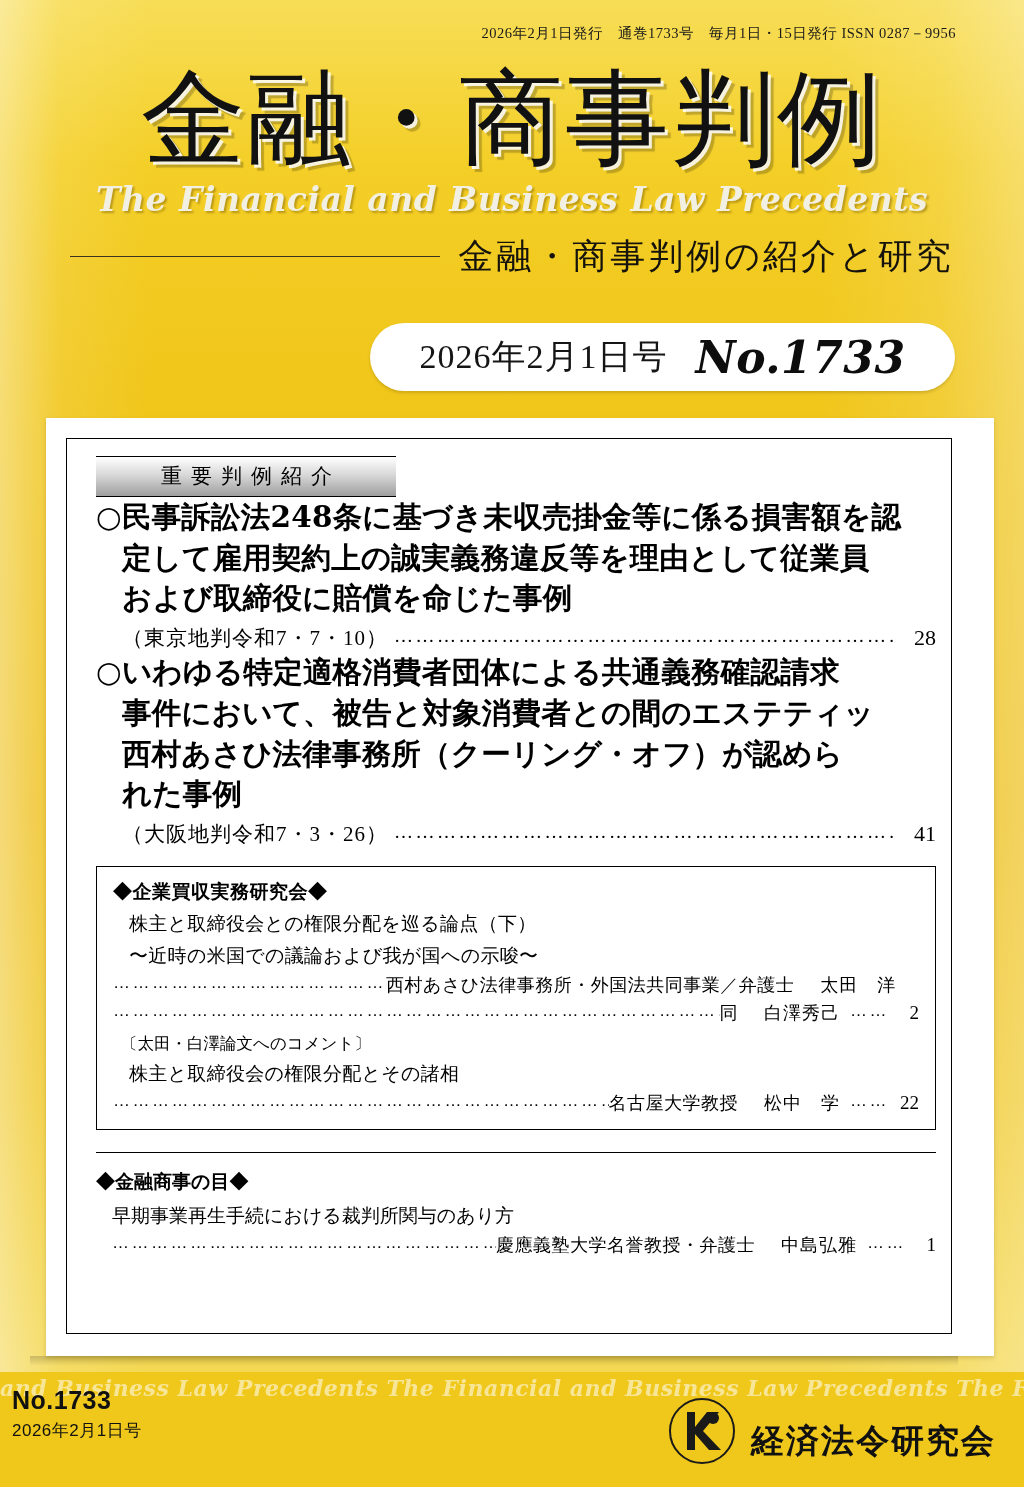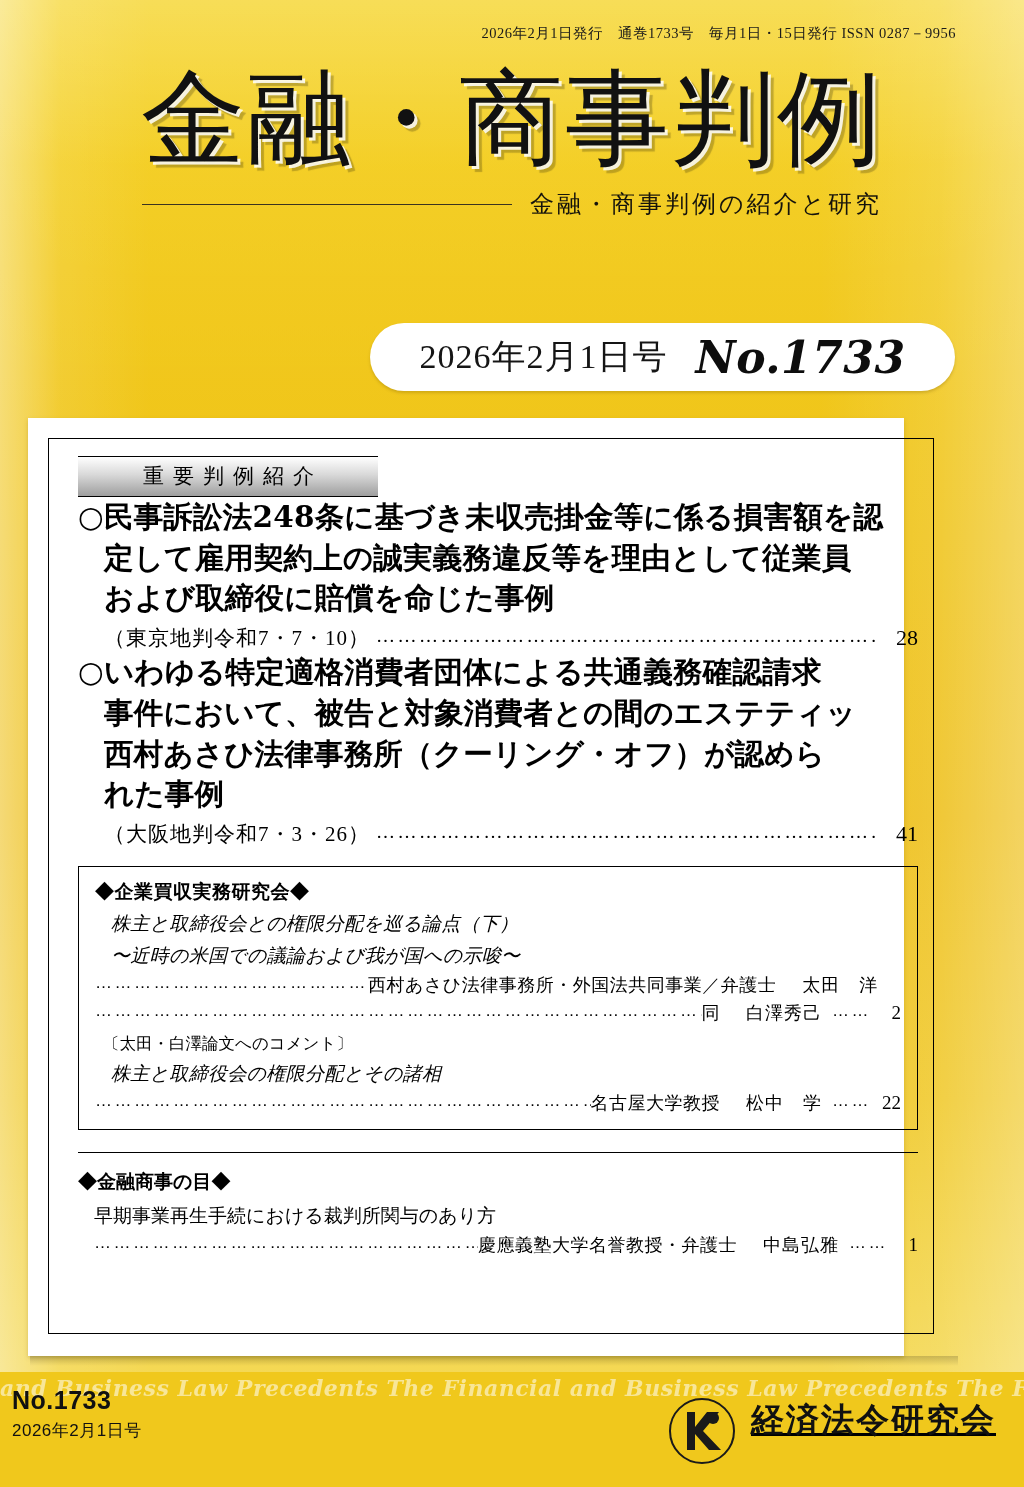--- a/index.html
+++ b/index.html
@@ -90,21 +90,21 @@
     padding: 0 60px;
   }
   .mast-rule {
     flex: 1 1 auto;
     height: 1px;
     background: #3a3320;
     margin-right: 18px;
     max-width: 370px;
   }
   .mast-sub {
-    font-size: 24px;
+    font-size: 35px;
     color: #15130c;
     letter-spacing: 3px;
     white-space: nowrap;
     font-family: Liberation Mono, monospace;
   }
 
   .issue-pill {
     position: absolute;
     top: 323px;
     left: 370px;
@@ -129,23 +129,23 @@
     font-style: italic;
     font-weight: 700;
     font-size: 44px;
     color: #0d0d0d;
     letter-spacing: 0.5px;
   }
 
   
   .card {
     position: absolute;
-    left: 28px;
+    left: 46px;
     top: 418px;
-    width: 876px;
+    width: 948px;
     height: 938px;
     background: #ffffff;
     box-shadow: 0 2px 4px rgba(120,95,0,0.25);
   }
   .inner-frame {
     position: absolute;
     left: 20px; top: 20px;
     width: 886px; height: 896px;
     border: 1px solid #000;
     box-sizing: border-box;
@@ -236,21 +236,20 @@
     font-family: "Liberation Sans", sans-serif;
     padding-left: 8px;
   }
   .box-line {
     margin-top: 6px;
     font-size: 19px;
     color: #000;
     font-family: "Liberation Sans", sans-serif;
     padding-left: 16px;
     letter-spacing: 0.3px;
-    font-style: italic;
   }
   .credit-row {
     display: flex;
     align-items: baseline;
     margin-top: 4px;
     font-size: 18px;
     font-family: "Liberation Sans", sans-serif;
     color: #000;
   }
   .credit-row .lead-dots {
@@ -353,23 +352,22 @@
     margin-top: 4px;
     font-size: 17px;
     font-family: "Liberation Sans", sans-serif;
     letter-spacing: 0.5px;
   }
   .publisher {
     position: absolute;
     right: 28px;
     top: 26px;
     display: flex;
-    align-items: flex-start;
+    align-items: flex-end;
     gap: 16px;
-    text-decoration: underline;
   }
   .pub-mark {
     width: 66px; height: 66px;
     border-radius: 50%;
     background: #f0c81c;
     position: relative;
   }
   .pub-name {
     font-size: 33px;
     font-weight: 700;
@@ -390,20 +388,21 @@
 <body>
 
 <div class="page">
   <div class="sheen"></div>
   <div class="topband"></div>
 
   <div class="issn-line">2026年2月1日発行　通巻1733号　毎月1日・15日発行  ISSN  0287－9956</div>
 
   <div class="masthead">
     <div class="mast-title">金融・商事判例</div>
+    <div class="mast-en">The Financial and Business Law Precedents</div>
     <div class="mast-sub-row">
       <div class="mast-rule"></div>
       <div class="mast-sub">金融・商事判例の紹介と研究</div>
     </div>
   </div>
 
   <div class="issue-pill">
     <div class="issue-date">2026年2月1日号</div>
     <div class="issue-no">No.1733</div>
   </div>

